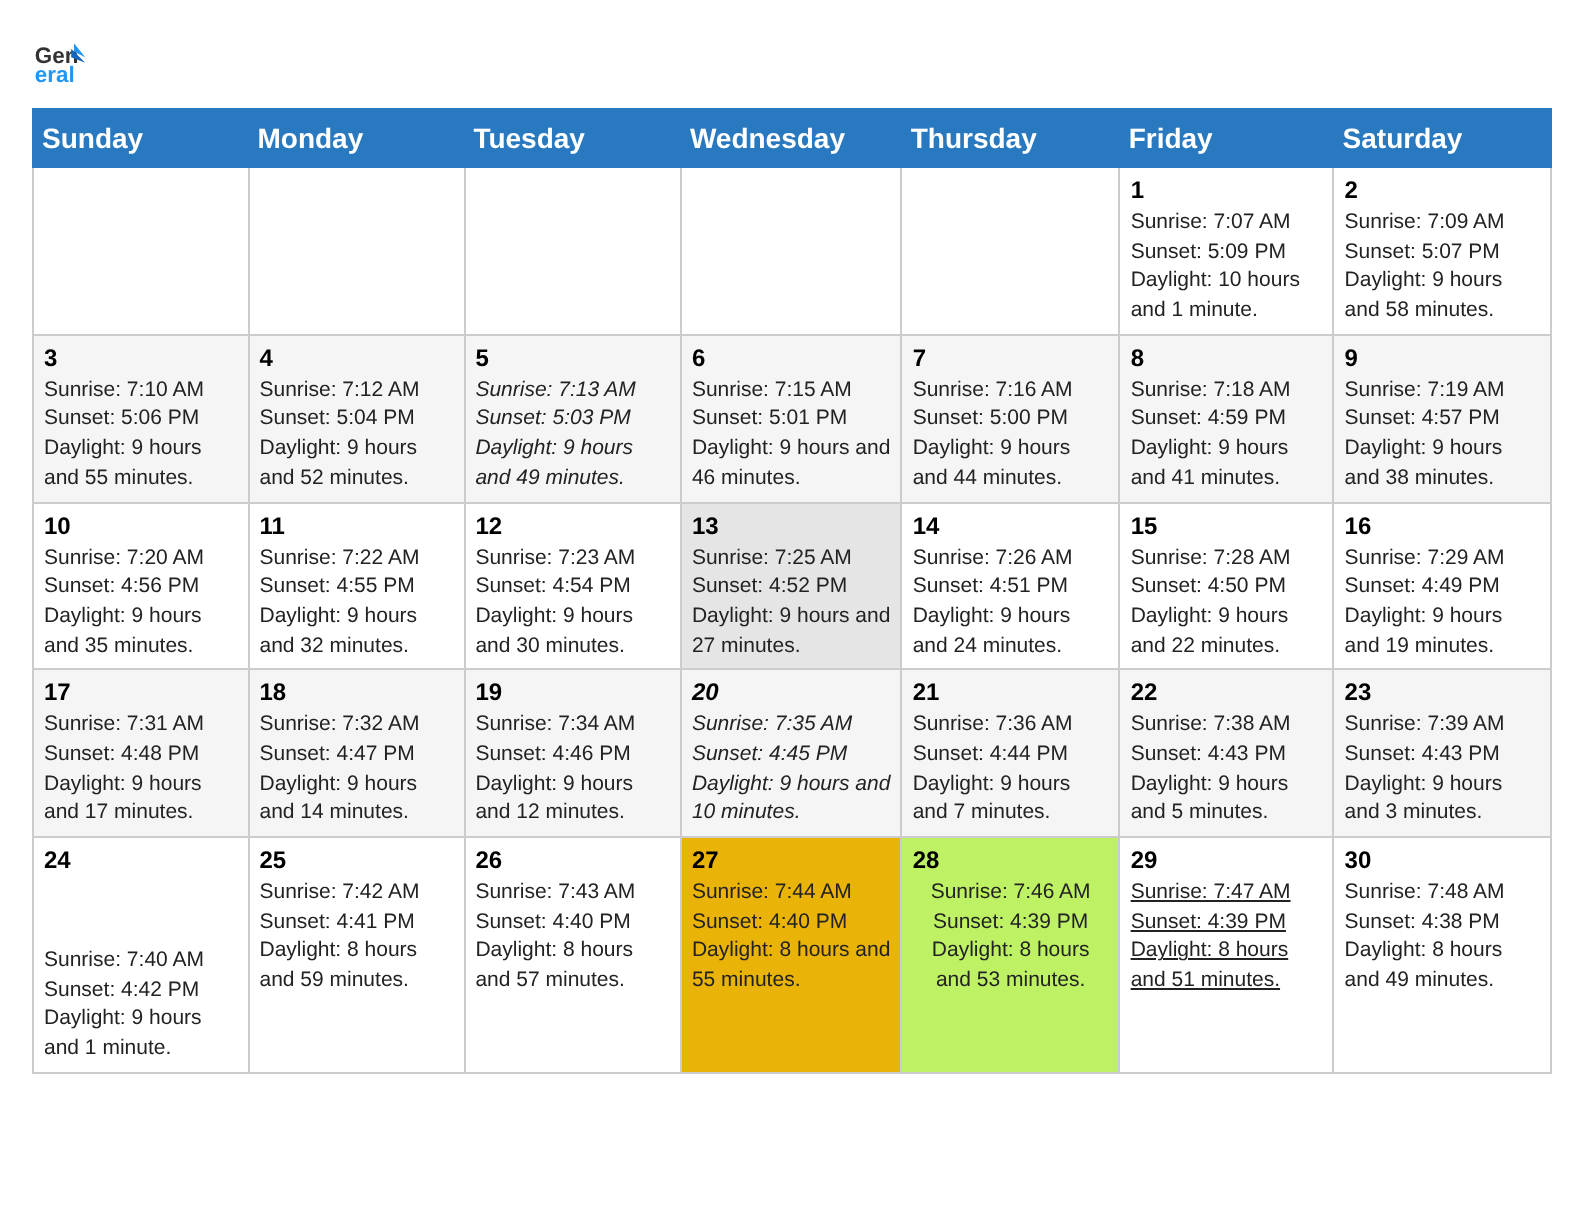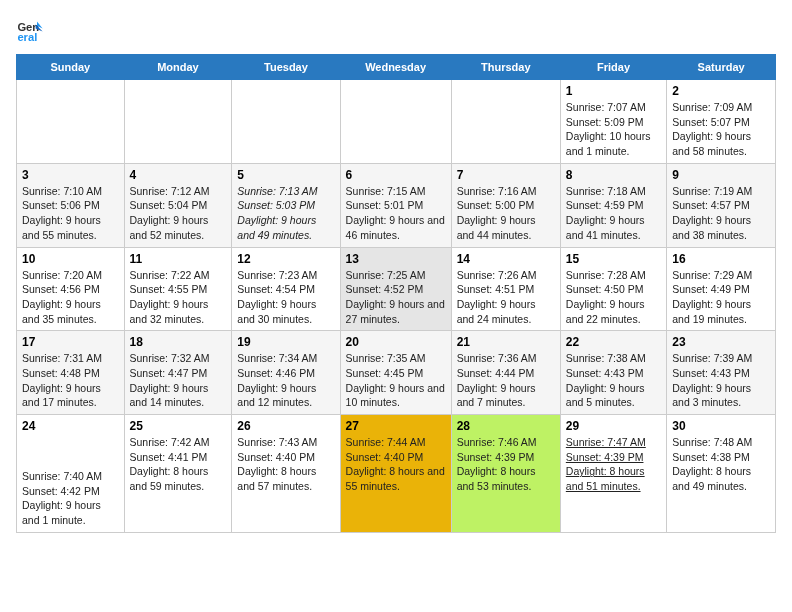--- a/index.html
+++ b/index.html
@@ -49,23 +49,23 @@
       color: #333;
     }
     .calendar-table {
       width: 100%;
       border-collapse: collapse;
       font-size: 11px;
     }
     .calendar-table th {
       background-color: #2979c0;
       color: #fff;
-      padding: 6px 20px;
-      text-align: center;
-      font-size: 11px;
+      padding: 6px 4px;
+      text-align: left;
+      font-size: 14px;
       font-weight: bold;
       border: 1px solid #2979c0;
     }
     .calendar-table td {
       border: 1px solid #ccc;
       vertical-align: top;
       padding: 4px 5px;
       width: 113px;
       min-height: 80px;
       background: #fff;
@@ -242,21 +242,21 @@
           <div class="day-info" style="white-space: pre-line;">Sunrise: 7:32 AM
 Sunset: 4:47 PM
 Daylight: 9 hours and 14 minutes.</div>
         </td>
         <td style="background: rgb(245, 245, 245);">
           <span class="day-number">19</span>
           <div class="day-info" style="white-space: pre-line;">Sunrise: 7:34 AM
 Sunset: 4:46 PM
 Daylight: 9 hours and 12 minutes.</div>
         </td>
-        <td style="background: rgb(245, 245, 245);">
+        <td style="background: rgb(245, 245, 245); font-style: italic;">
           <span class="day-number">20</span>
           <div class="day-info" style="white-space: pre-line;">Sunrise: 7:35 AM
 Sunset: 4:45 PM
 Daylight: 9 hours and 10 minutes.</div>
         </td>
         <td style="background: rgb(245, 245, 245);">
           <span class="day-number">21</span>
           <div class="day-info" style="white-space: pre-line;">Sunrise: 7:36 AM
 Sunset: 4:44 PM
 Daylight: 9 hours and 7 minutes.</div>
@@ -294,21 +294,21 @@
 Daylight: 8 hours and 57 minutes.</div>
         </td>
         <td style="background: #eab308;">
           <span class="day-number">27</span>
           <div class="day-info" style="white-space: pre-line;">Sunrise: 7:44 AM
 Sunset: 4:40 PM
 Daylight: 8 hours and 55 minutes.</div>
         </td>
         <td style="background: #bef264;">
           <span class="day-number">28</span>
-          <div class="day-info" style="white-space: pre-line;">Sunrise: 7:46 AM
+          <div class="day-info" style="white-space: pre-line; text-align: center;">Sunrise: 7:46 AM
 Sunset: 4:39 PM
 Daylight: 8 hours and 53 minutes.</div>
         </td>
         <td style="background: rgb(255, 255, 255);">
           <span class="day-number">29</span>
           <div class="day-info" style="white-space: pre-line; text-decoration: underline;">Sunrise: 7:47 AM
 Sunset: 4:39 PM
 Daylight: 8 hours and 51 minutes.</div>
         </td>
         <td style="background: rgb(255, 255, 255);">

